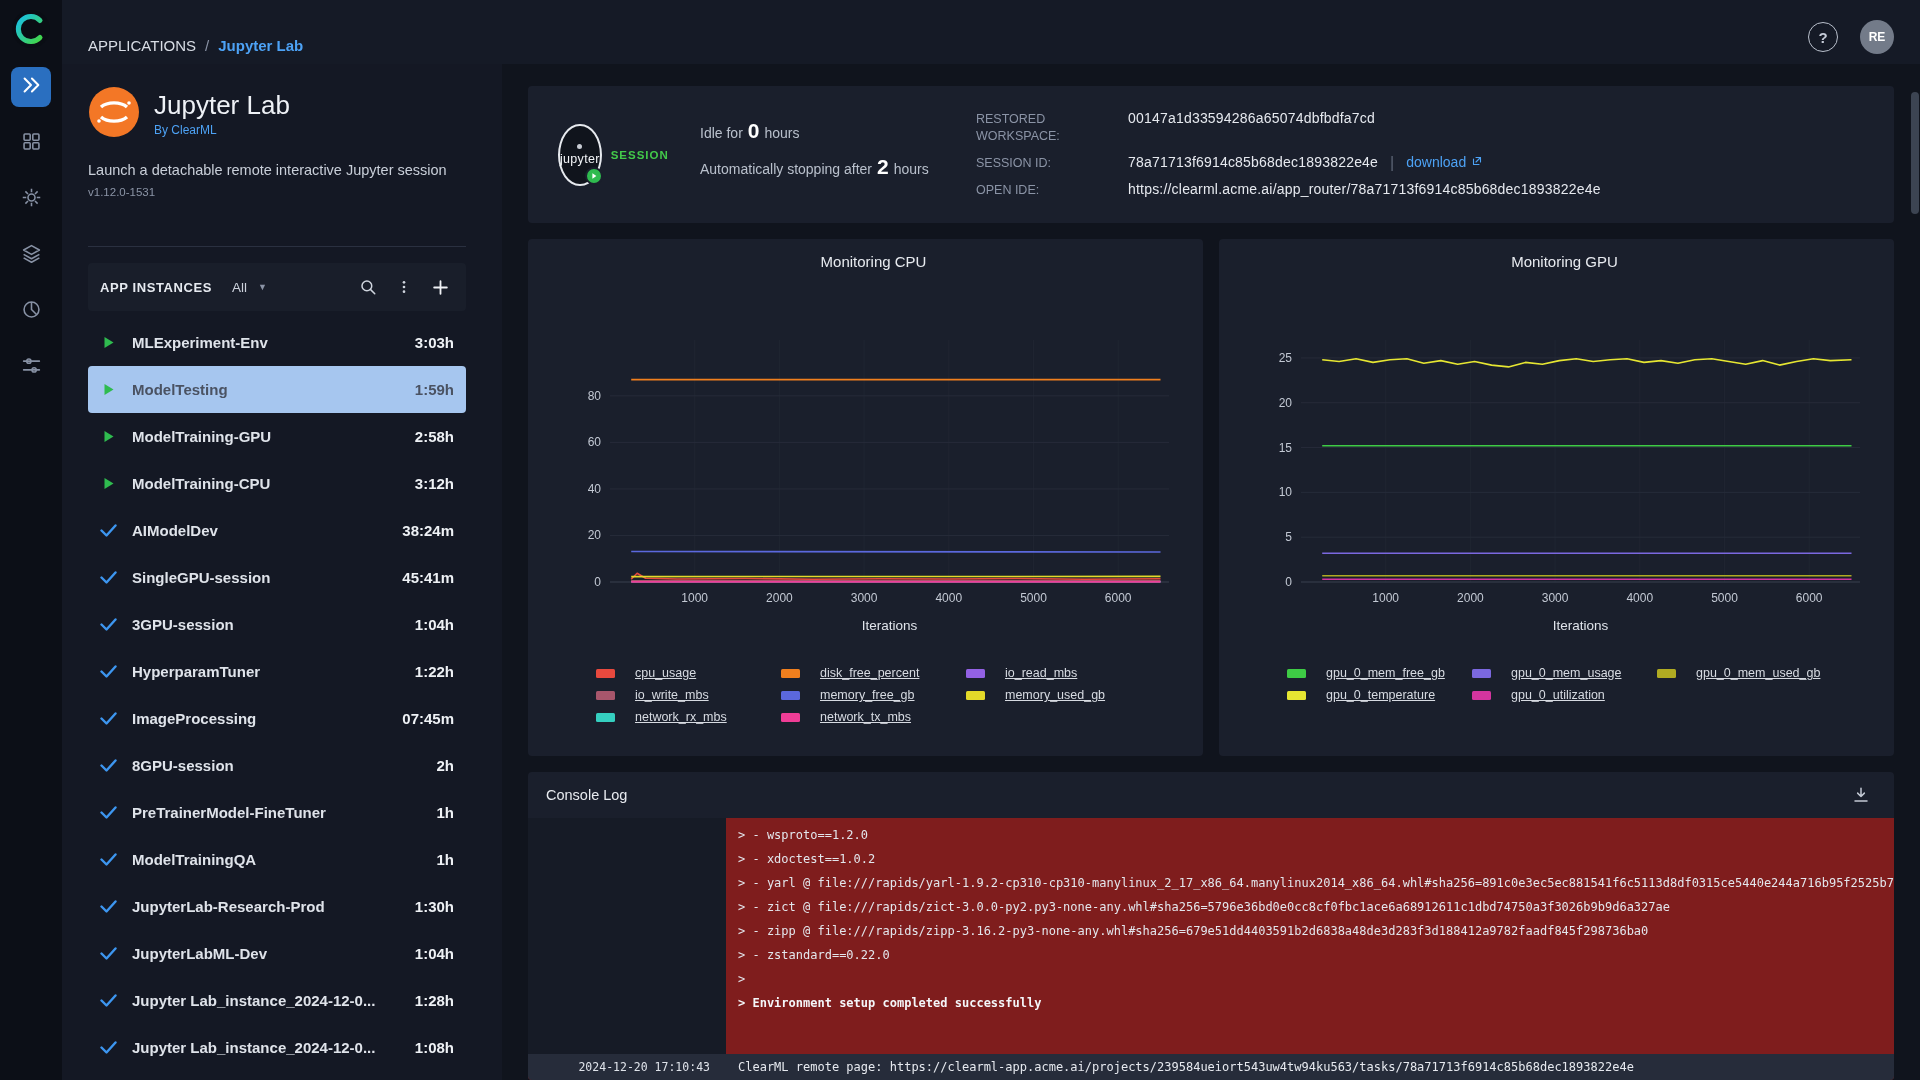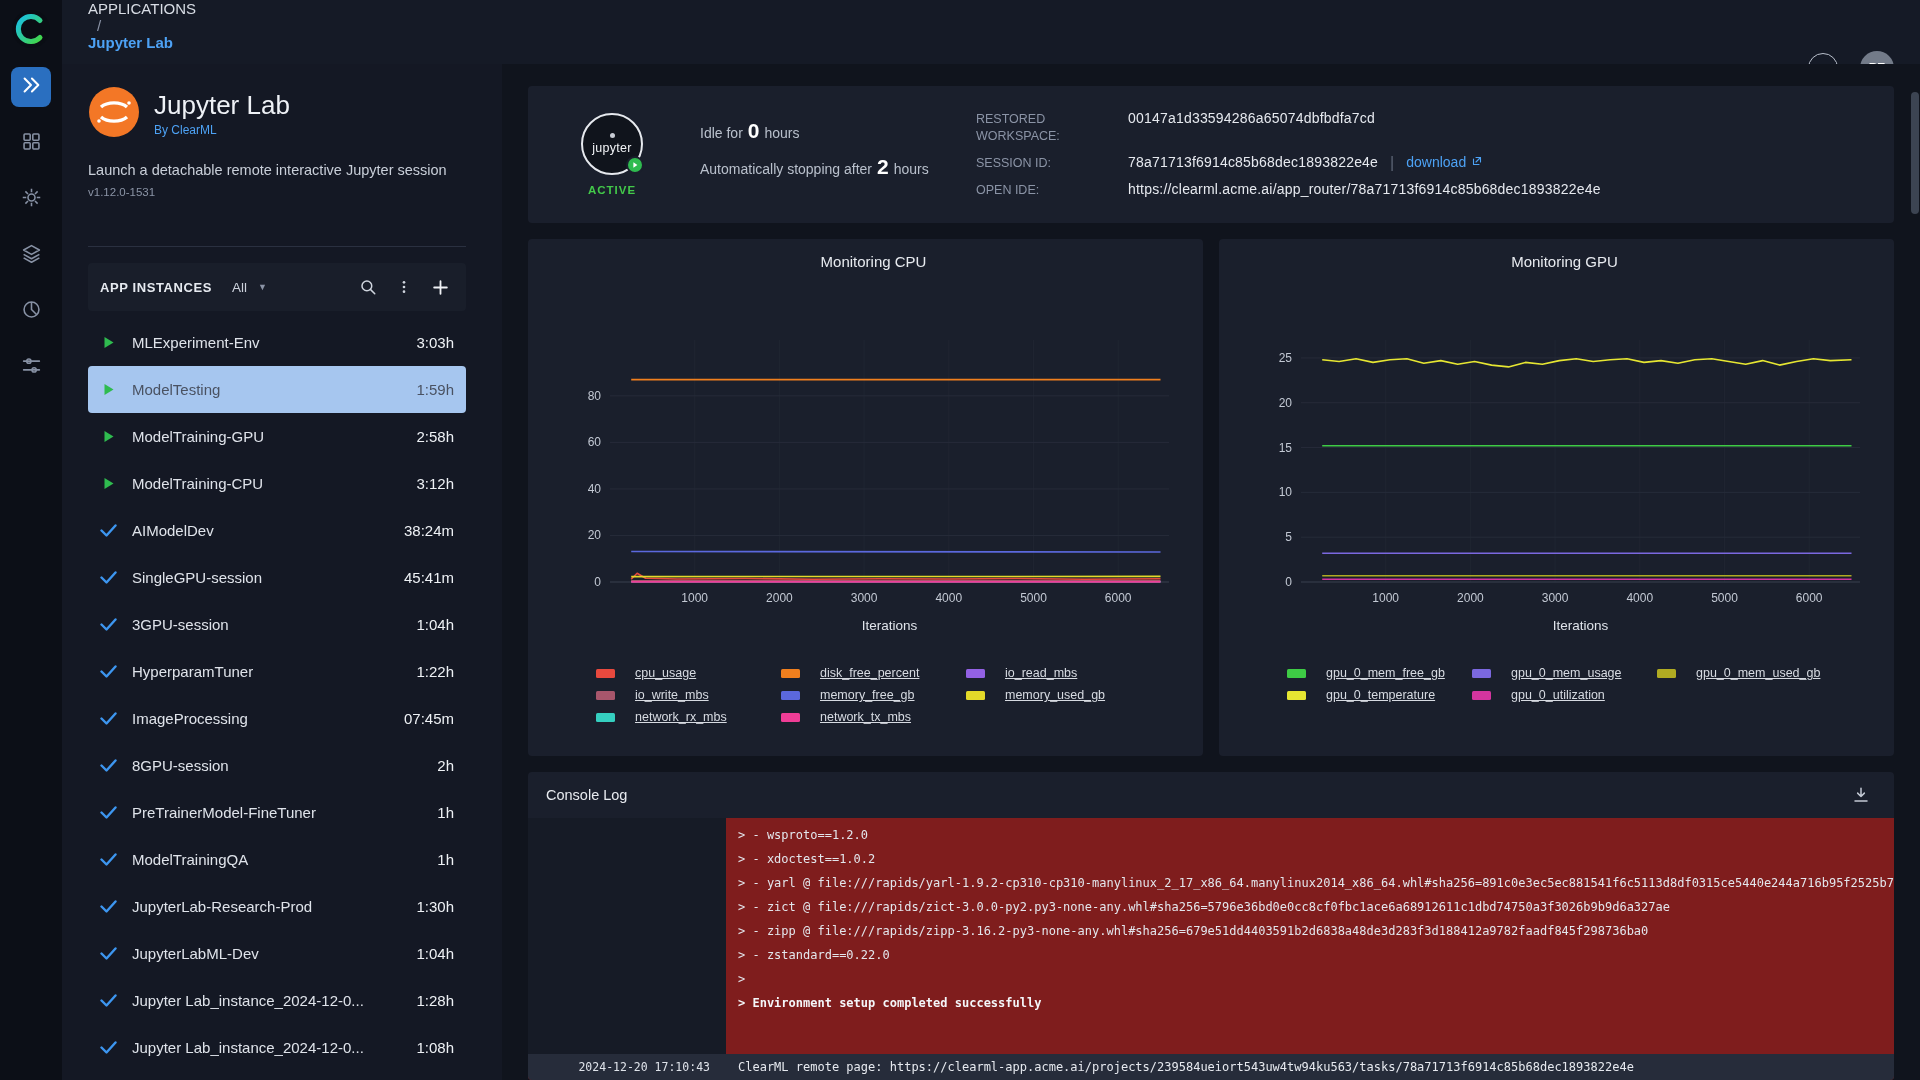--- a/index.html
+++ b/index.html
@@ -23,21 +23,21 @@
     width:40px; height:40px; margin-top:16px; border-radius:8px;
     display:grid; place-items:center; cursor:pointer;
   }
   .rail-item.active { background:#2a6fc0; }
   .rail-item svg { stroke:#8791a4; }
   .rail-item.active svg { stroke:#ffffff; }
 
   
   .topbar {
     position:absolute; left:62px; right:0; top:0; height:64px;
-    background:#151a26; display:flex; align-items:flex-start; padding:0 26px;flex-direction:column;
+    background:#151a26; display:flex; align-items:flex-end; padding:10px 26px;
   }
   .crumb-root { font-size:15px; color:#d8dde5; cursor:pointer; }
   .crumb-sep { color:#8b94a6; margin:0 9px; font-size:15px; }
   .crumb-current { font-size:15px; color:#4da2f5; font-weight:600; }
   .topbar-right { margin-left:auto; display:flex; align-items:center; gap:22px; }
   .help-icon {
     width:30px; height:30px; border-radius:50%; border:1.7px solid #b9c0cc;
     color:#c6ccd8; display:grid; place-items:center; font-size:15px; font-weight:600; cursor:pointer;
   }
   .avatar {
@@ -60,21 +60,21 @@
   .inst-toolbar {
     margin-top:16px; height:48px; display:flex; align-items:center;
     background:#191e2a; border-radius:4px; padding:0 12px; gap:8px;
   }
   .inst-title { font-size:13px; font-weight:700; letter-spacing:.6px; color:#e6eaf0; }
   .inst-filter { margin-left:12px; display:flex; align-items:center; gap:11px; font-size:13.5px; color:#ccd2dc; cursor:pointer; }
   .caret { font-size:9px; color:#8b94a6; }
   .tb-spacer { flex:1; }
   .tb-icon { width:28px; height:28px; display:grid; place-items:center; cursor:pointer; }
 
-  .inst-list { margin-top:8px; }
+  .inst-list { margin-top:8px;font-weight:bold; }
   .inst-row {
     height:47px; display:flex; align-items:center; gap:15px;
     padding:0 12px; border-radius:4px; cursor:pointer;
   }
   .inst-status { width:17px; display:grid; place-items:center; }
   .inst-name {
     flex:1; font-size:15px; color:#dfe3ea;
     white-space:nowrap; overflow:hidden; text-overflow:ellipsis;
   }
   .inst-dur { font-size:15px; color:#eef1f5; }
@@ -84,21 +84,21 @@
   
   .content {
     position:absolute; left:502px; top:64px; right:0; bottom:0;
     background:#10141d; padding:22px 26px 0 26px;
     display:flex; flex-direction:column; gap:16px; overflow:hidden;
   }
   .card { background:#1a1f2c; border-radius:4px; }
 
   
   .session-card { height:137px; display:flex; align-items:center; padding:0 30px; gap:34px; flex:none; }
-  .session-logo-block { width:108px; display:flex; flex-direction:column; align-items:center; gap:9px; }
+  .session-logo-block { width:108px; display:flex; flex-direction:row; align-items:center; gap:9px; }
   .session-logo {
     position:relative; width:62px; height:62px; border-radius:50%;
     background:#10141c; border:2px solid #e6e9ee;
     display:flex; flex-direction:column; align-items:center; justify-content:center; gap:3px;
   }
   .session-logo .j-dot { width:5px; height:5px; border-radius:50%; background:#c8ccd4; }
   .session-logo .j-word { font-size:12.5px; color:#f2f4f7; letter-spacing:.3px; }
   .session-badge {
     position:absolute; right:-3px; bottom:-1px; width:18px; height:18px; border-radius:50%;
     background:#2fbb4f; border:2px solid #1a1f2c; display:grid; place-items:center;
@@ -431,21 +431,21 @@
     <div class="session-logo-block">
       <div class="session-logo">
         <span class="j-dot"></span>
         <span class="j-word">jupyter</span>
         <span class="session-badge">
           <svg width="8" height="8" viewBox="0 0 10 10">
               <path d="M3 1.5L8 5L3 8.5Z" fill="#ffffff"></path>
             </svg>
         </span>
       </div>
-      <div class="active-label">ACTIVE</div>
+      <div class="active-label">SESSION</div>
     </div>
 
     <div class="idle-block">
       <div class="idle-line">
         <span>Idle for</span><strong class="big">0</strong><span>hours</span>
       </div>
       <div class="idle-line">
         <span>Automatically stopping after</span><strong class="big">2</strong><span>hours</span>
       </div>
     </div>

